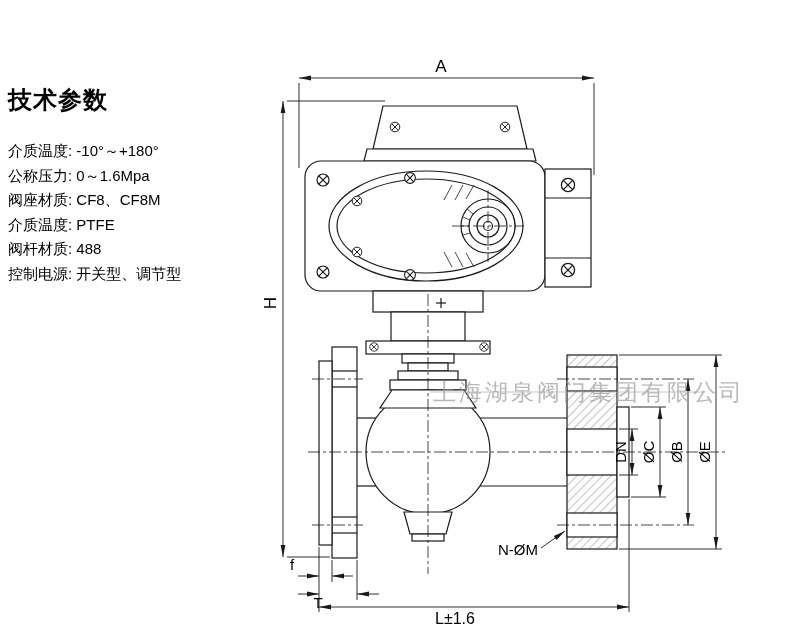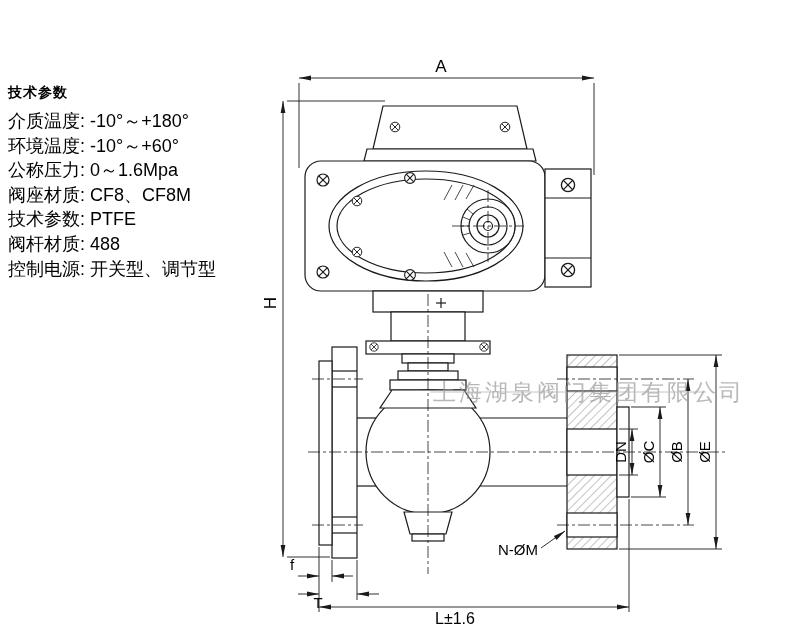--- a/index.html
+++ b/index.html
@@ -1,35 +1,34 @@
 <!DOCTYPE html>
 <html><head>
 <meta charset="utf-8">
 <style>
   html,body{margin:0;padding:0;background:#fff;}
   .canvas{position:relative;width:787px;height:630px;background:#fff;overflow:hidden;
           font-family:"Liberation Sans","DejaVu Sans",sans-serif;color:#000;}
   .specs{position:absolute;left:8px;top:84px;width:300px;}
-  .specs-title{font-size:14px;font-weight:bold;margin:0 0 7px 0;letter-spacing:1px;}
-  .spec-line{font-size:18px;line-height:24.6px;white-space:nowrap;font-weight:500;}
+  .specs-title{font-size:24px;font-weight:bold;margin:0 0 23px 0;letter-spacing:1px;}
+  .spec-line{font-size:15px;line-height:24.6px;white-space:nowrap;font-weight:500;}
   svg{position:absolute;left:0;top:0;}
   svg text{font-family:"Liberation Sans","DejaVu Sans",sans-serif;}
 </style>
 </head>
 <body>
 
 <div class="canvas">
 
   <div class="specs">
     <div class="specs-title">技术参数</div>
     <div class="spec-line">介质温度: -10°～+180°</div>
-    <div class="spec-line">环境温度: -10°～+60°</div>
     <div class="spec-line">公称压力: 0～1.6Mpa</div>
     <div class="spec-line">阀座材质: CF8、CF8M</div>
-    <div class="spec-line">技术参数: PTFE</div>
+    <div class="spec-line">介质温度: PTFE</div>
     <div class="spec-line">阀杆材质: 488</div>
     <div class="spec-line">控制电源: 开关型、调节型</div>
   </div>
 
   <svg width="787" height="630" viewBox="0 0 787 630">
     <defs>
       <marker id="arr" markerUnits="userSpaceOnUse" markerWidth="14" markerHeight="10" refX="13" refY="5" orient="auto-start-reverse">
         <path d="M13,5 L1,2.6 L1,7.4 Z" fill="#1a1a1a"></path>
       </marker>
       <pattern id="hatch" width="6" height="6" patternUnits="userSpaceOnUse" patternTransform="rotate(45)">

